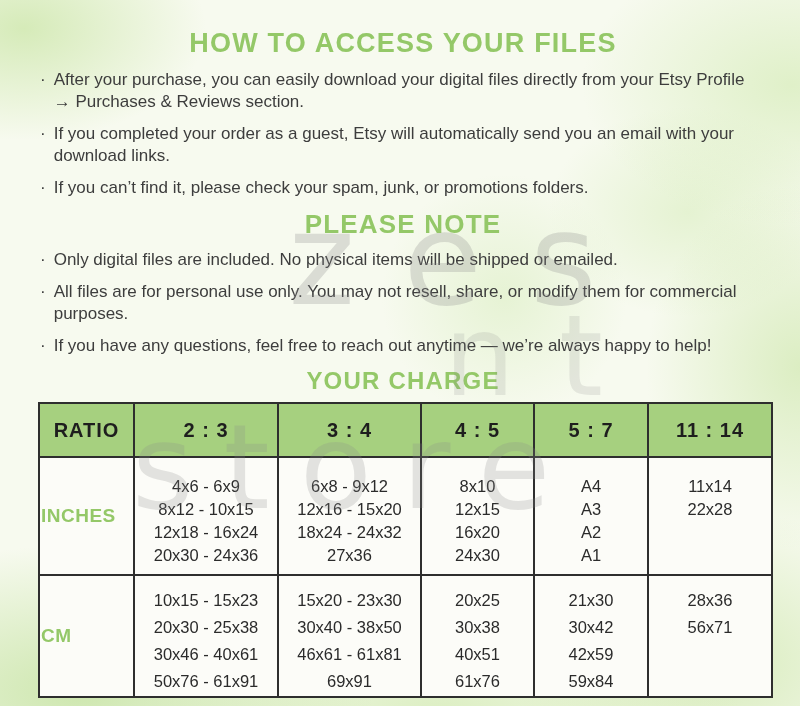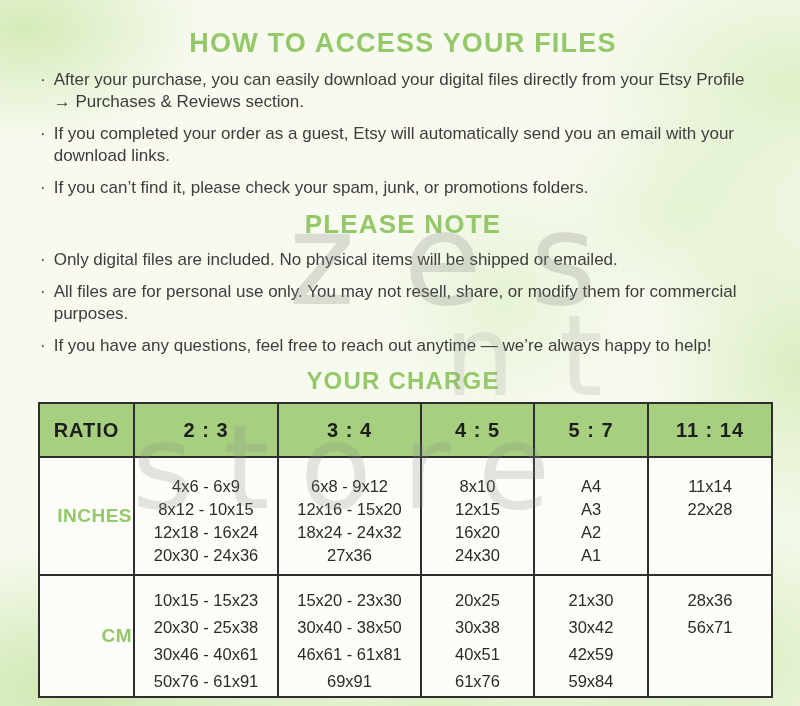--- a/index.html
+++ b/index.html
@@ -65,21 +65,21 @@
     font-size:20px;font-weight:bold;letter-spacing:1px;
     height:54px;text-align:center;
   }
   .size-table tbody tr{height:118px;}
   .size-table tbody td{
     vertical-align:top;text-align:center;
     color:var(--table-ink);font-size:16.5px;overflow:hidden;
   }
   .row-label{
     color:var(--green);font-weight:bold;font-size:19px;
-    letter-spacing:.5px;text-align:right;vertical-align:middle;
+    letter-spacing:.5px;text-align:left;vertical-align:middle;
   }
   .row-inches td{padding-top:17px;}
   .row-inches .cell-line{line-height:23px;}
   .row-cm td{padding-top:11px;}
   .row-cm .cell-line{line-height:27px;}
 
   .c-ratio{width:95px;} .c-23{width:144px;} .c-34{width:143px;}
   .c-45{width:113px;} .c-57{width:114px;} .c-1114{width:124px;}
 </style>
 </head>

